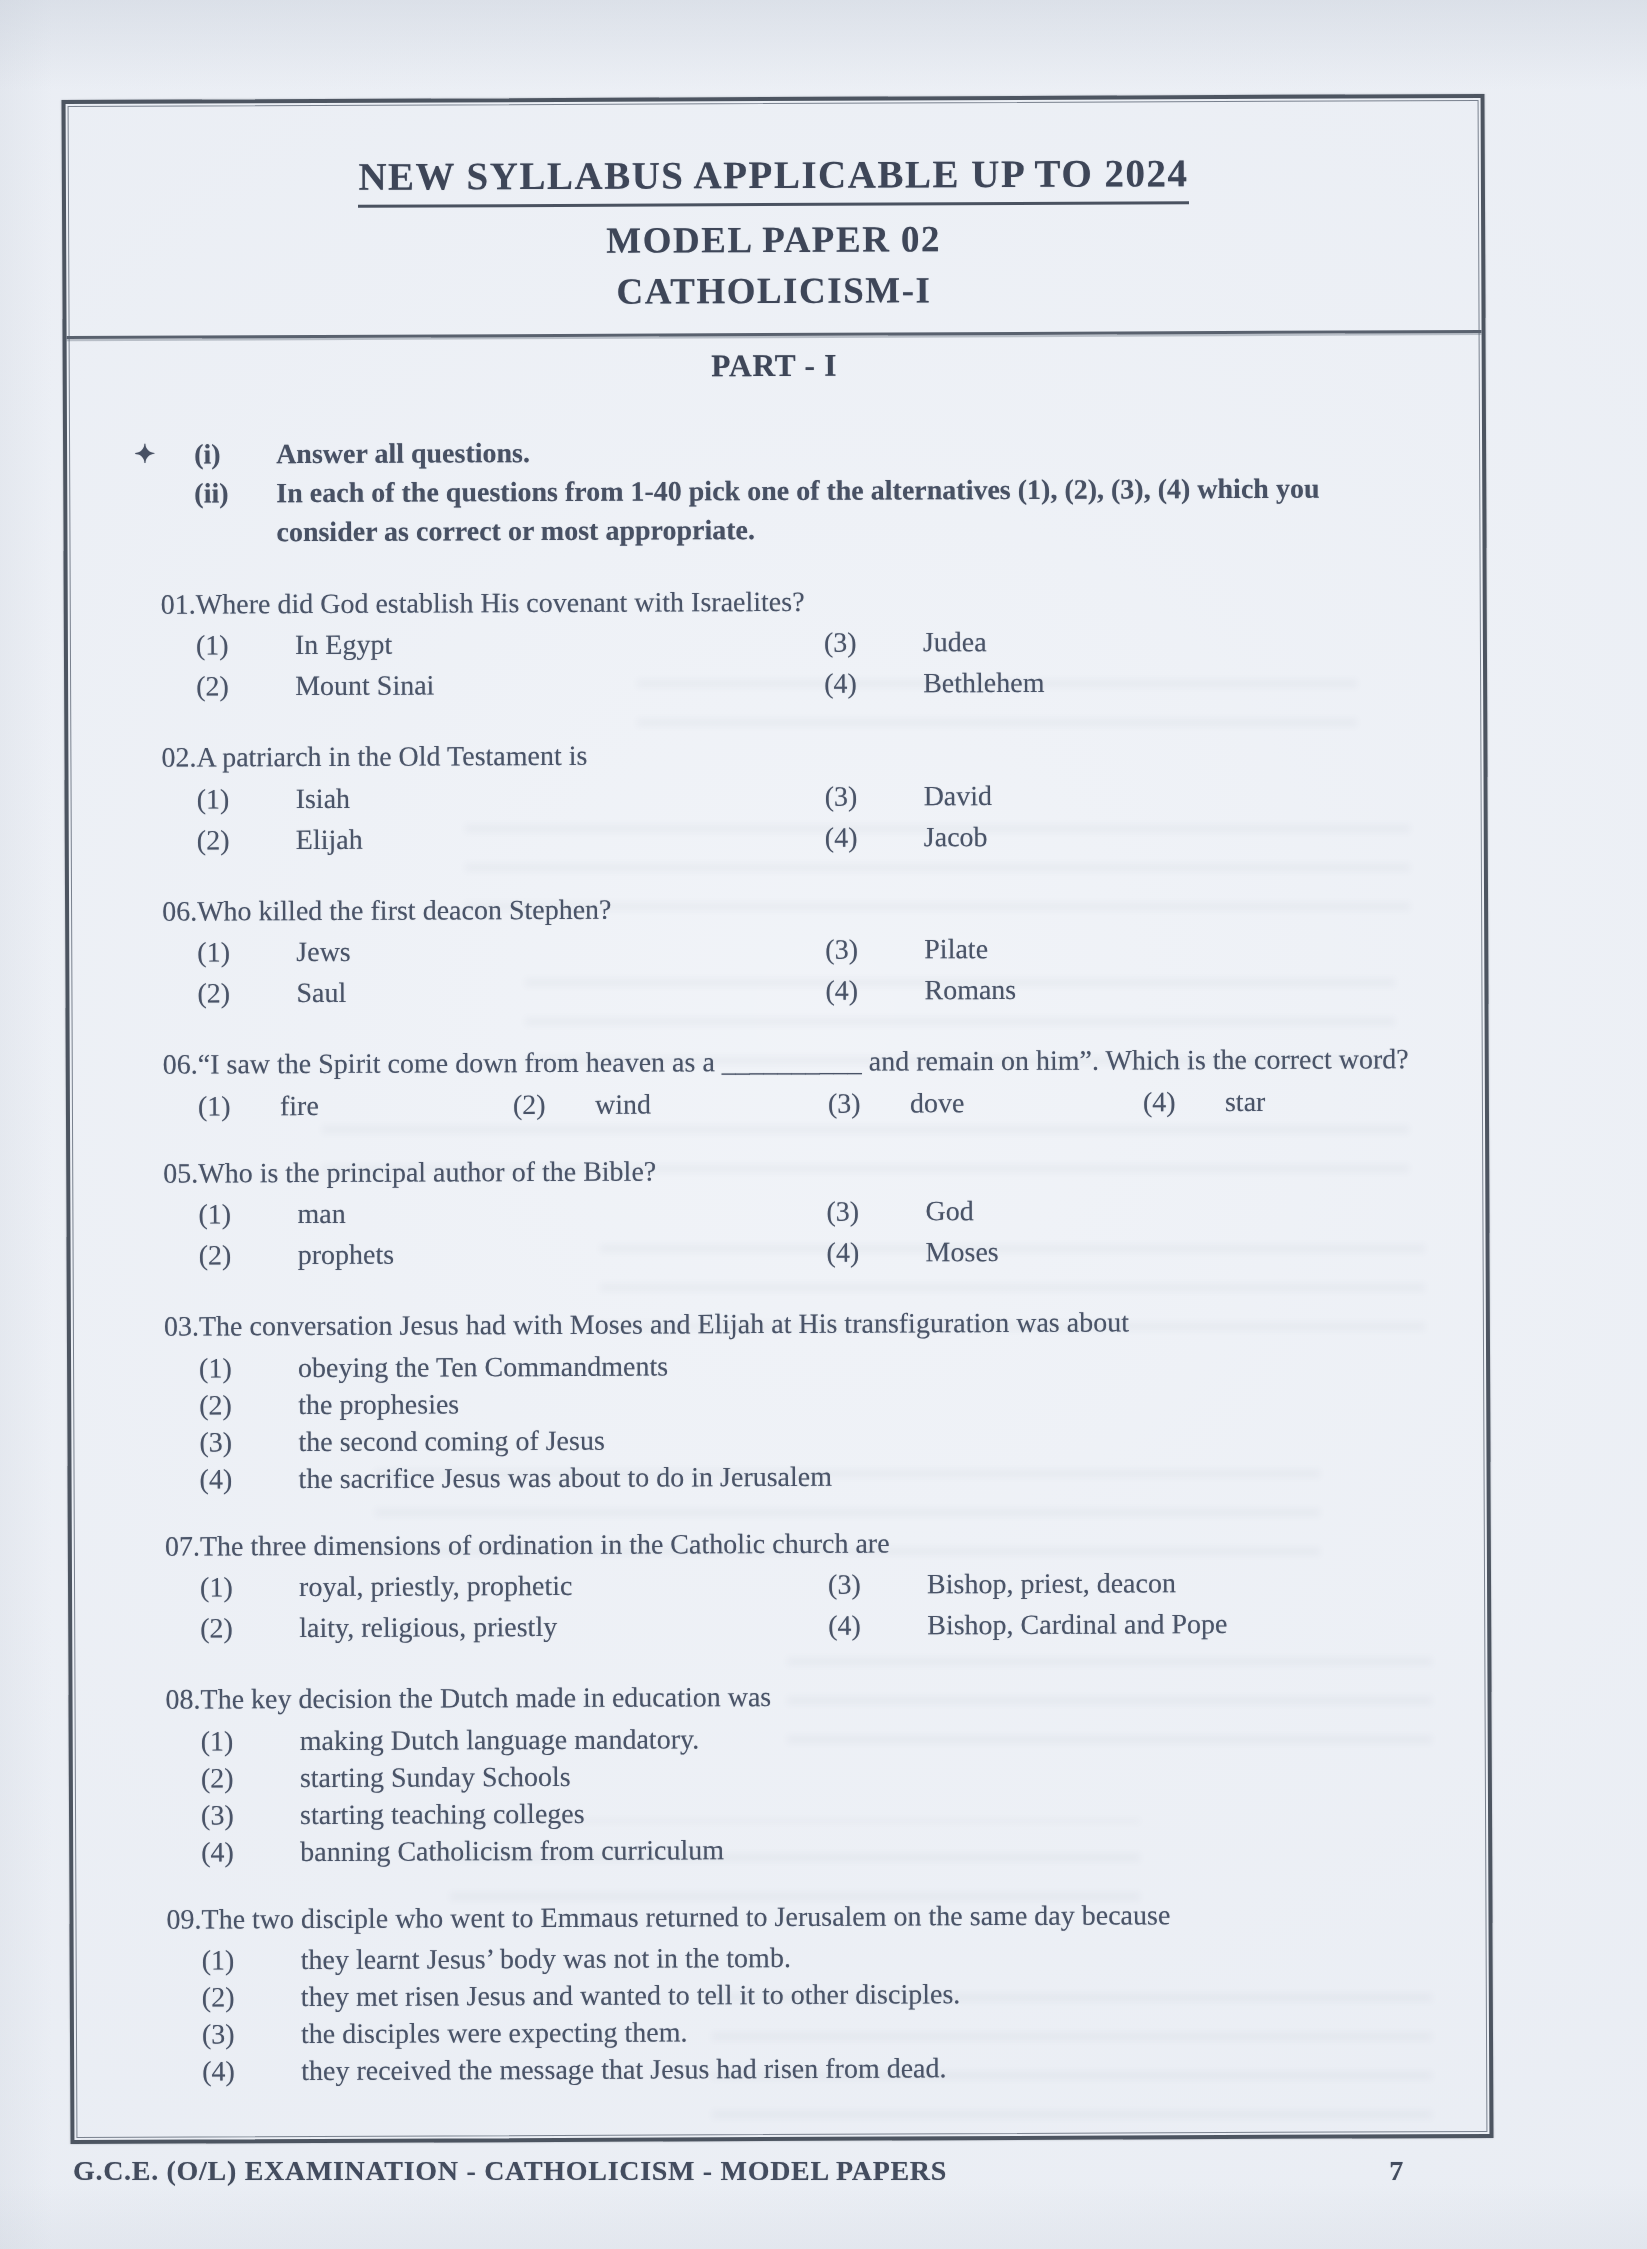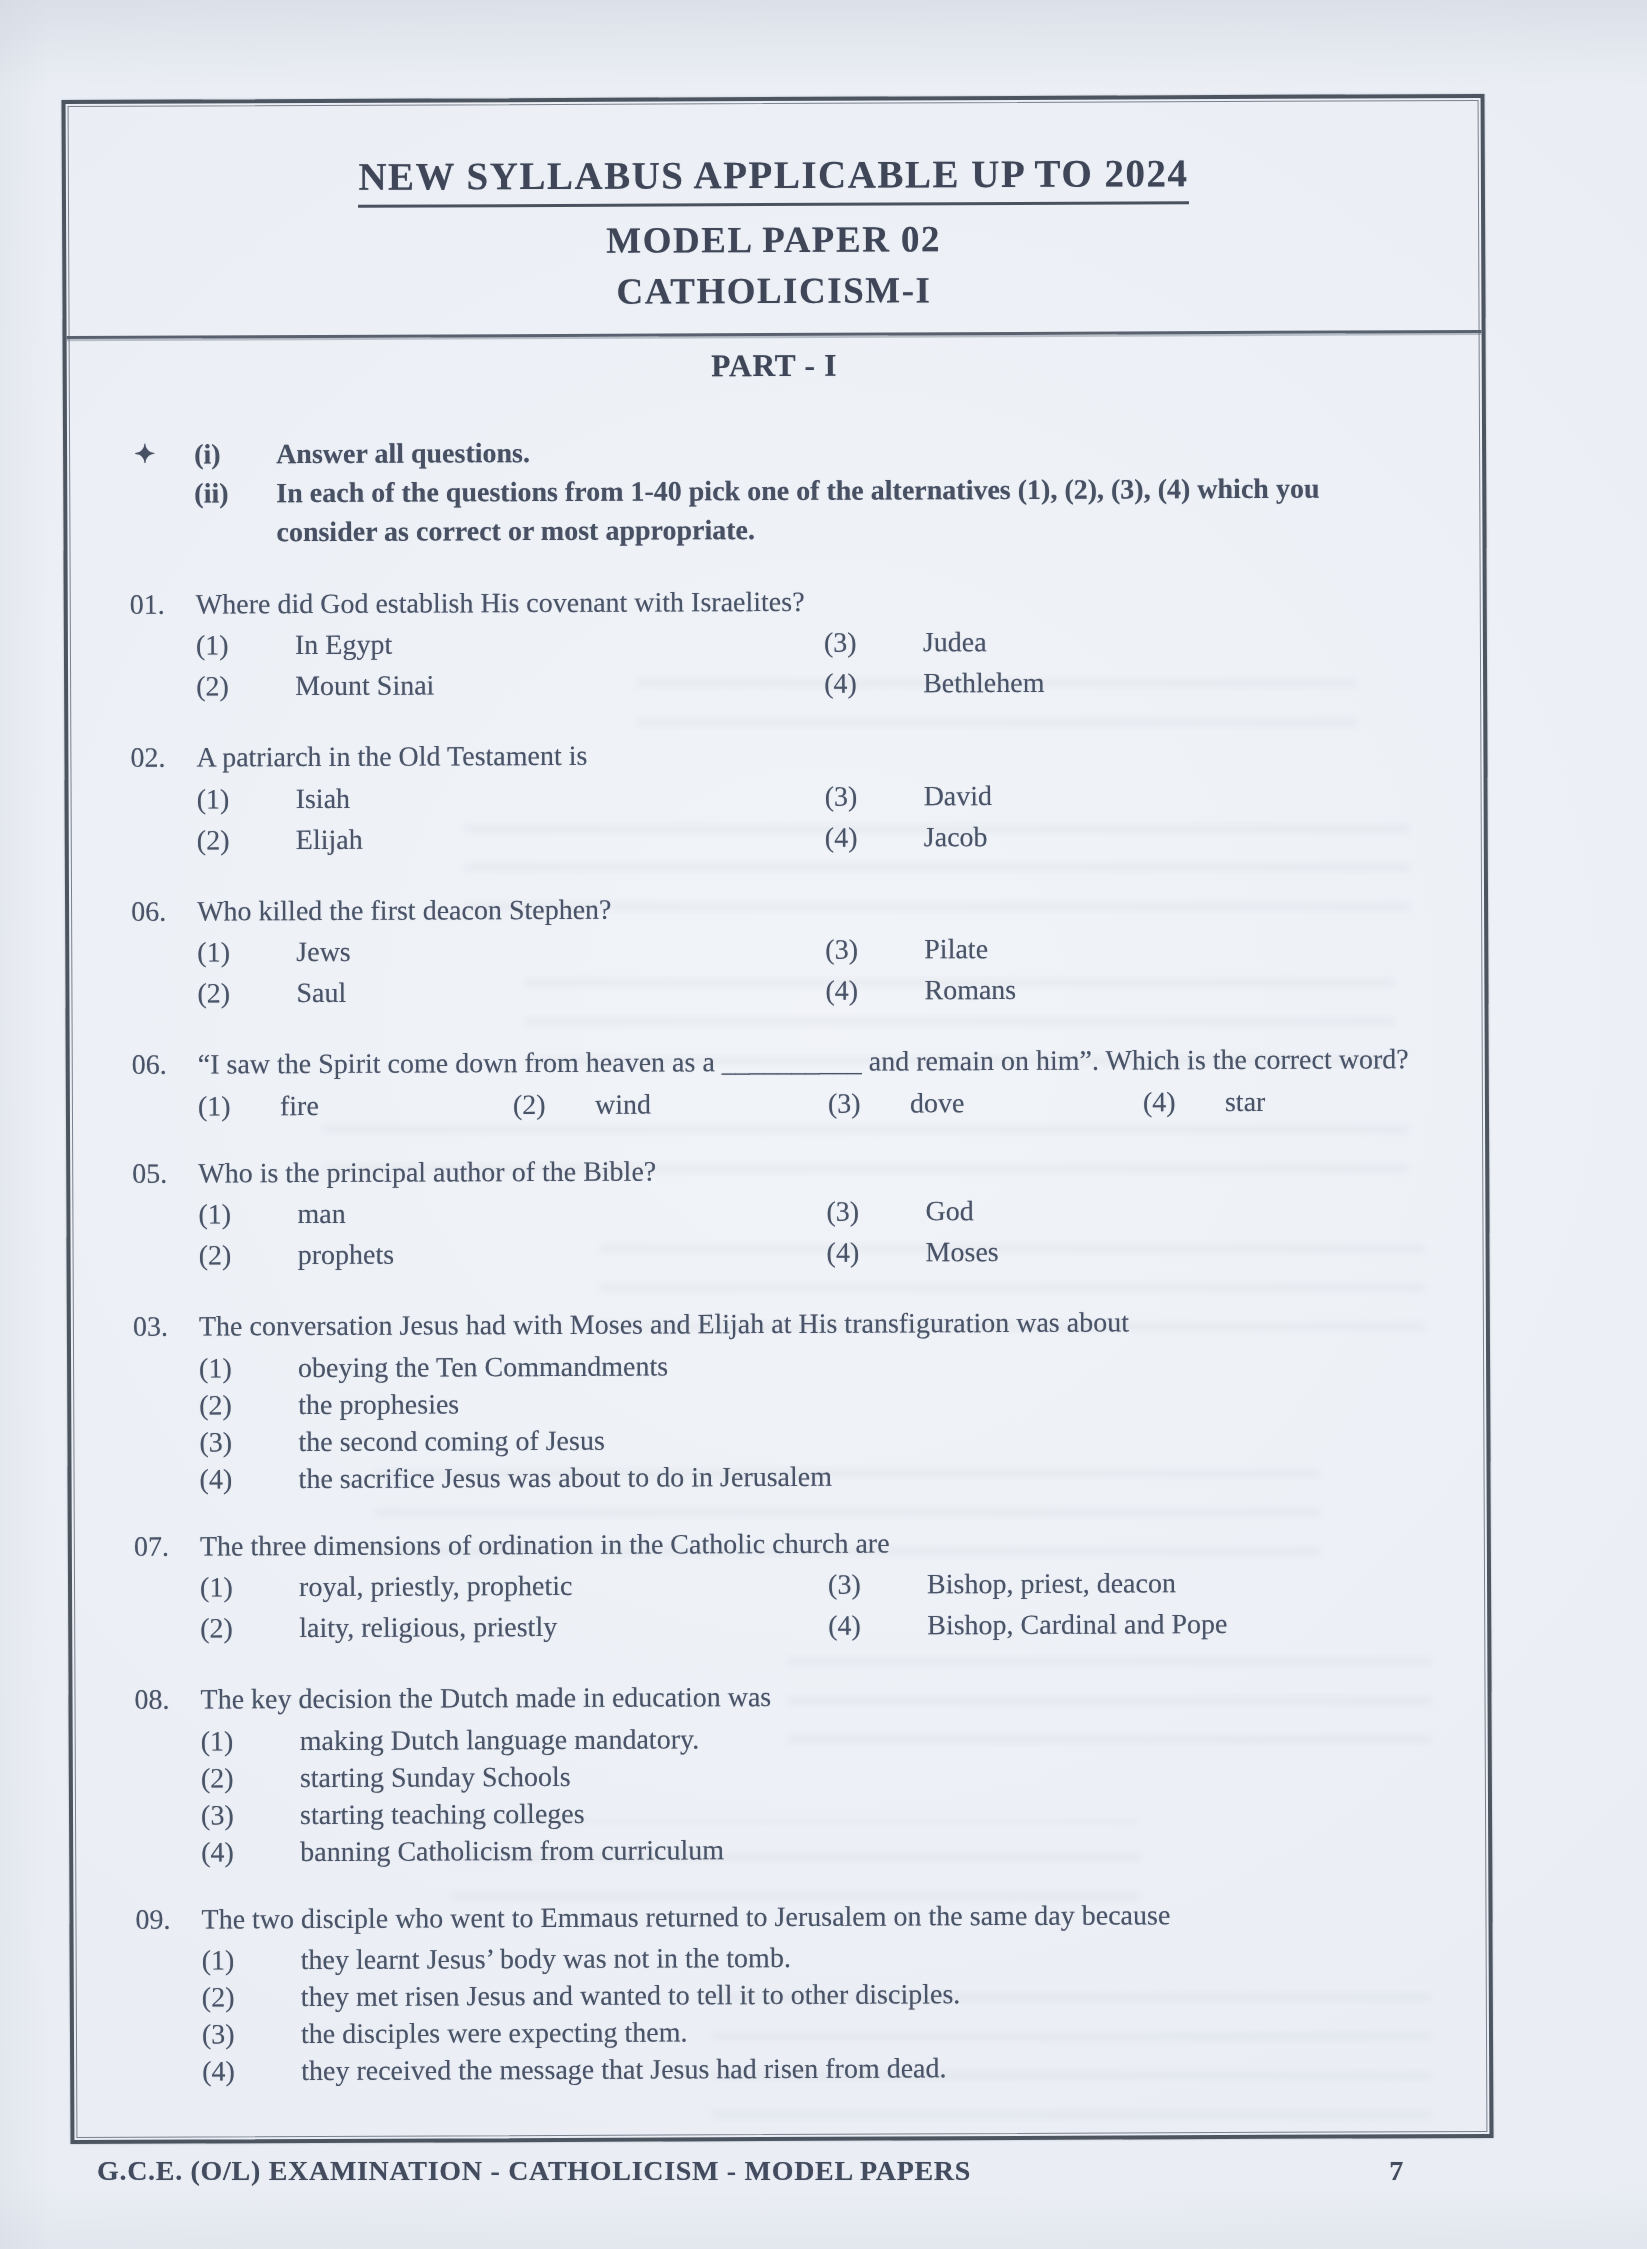--- a/index.html
+++ b/index.html
@@ -45,39 +45,39 @@
   .note-bullet{width:60px;font-size:25.5px;}
   .note-label{width:146px;}
   .note-items{width:1170px;}
   .note-item{display:flex;}
   .note-item-num{width:82px;flex:0 0 82px;}
   .note-item-text{flex:1;}
 
   .questions{margin-top:34px;padding-left:62px;}
   .q{margin-bottom:30px;font-size:28px;line-height:37px;}
   .q-head{display:flex;}
-  .q-num{width:66px;flex:0 0 66px;}
+  .q-num{width:66px;flex:0 0 66px;text-align:right;}
   .q-text{flex:1;padding-right:45px;}
   .opts{margin-left:66px;margin-top:4.5px;}
   .opt{display:flex;align-items:baseline;}
   .o-num{width:99px;flex:0 0 99px;}
   .o-label{flex:1;}
   
   .opts.cols2{display:grid;grid-auto-flow:column;grid-template-rows:repeat(2,41px);grid-template-columns:628px 1fr;}
   
   .opts.row4{display:flex;}
   .opts.row4 .opt{width:315px;flex:0 0 315px;}
   .opts.row4 .o-num{width:82px;flex:0 0 82px;}
   
   .opts.list .opt{height:37px;}
 
   .footer{position:absolute;left:73px;top:2155px;width:1415px;display:flex;
     font-weight:700;font-size:28px;letter-spacing:0.7px;color:#434c5e;
     text-shadow:0 0 1px rgba(67,76,94,.45);}
-  .footer-left{flex:1;margin-left:24px;}
+  .footer-left{flex:1;}
   .footer-page{flex:0 0 auto;padding-right:84px;}
 </style>
 </head>
 <body>
 
 <div class="scan-shade"></div>
 
 <div class="ghost" style="left:637px;top:675px;width:720px;height:52px;"></div>
 <div class="ghost" style="left:465px;top:814px;width:945px;height:97px;"></div>
 <div class="ghost" style="left:525px;top:971px;width:870px;height:94px;"></div>

